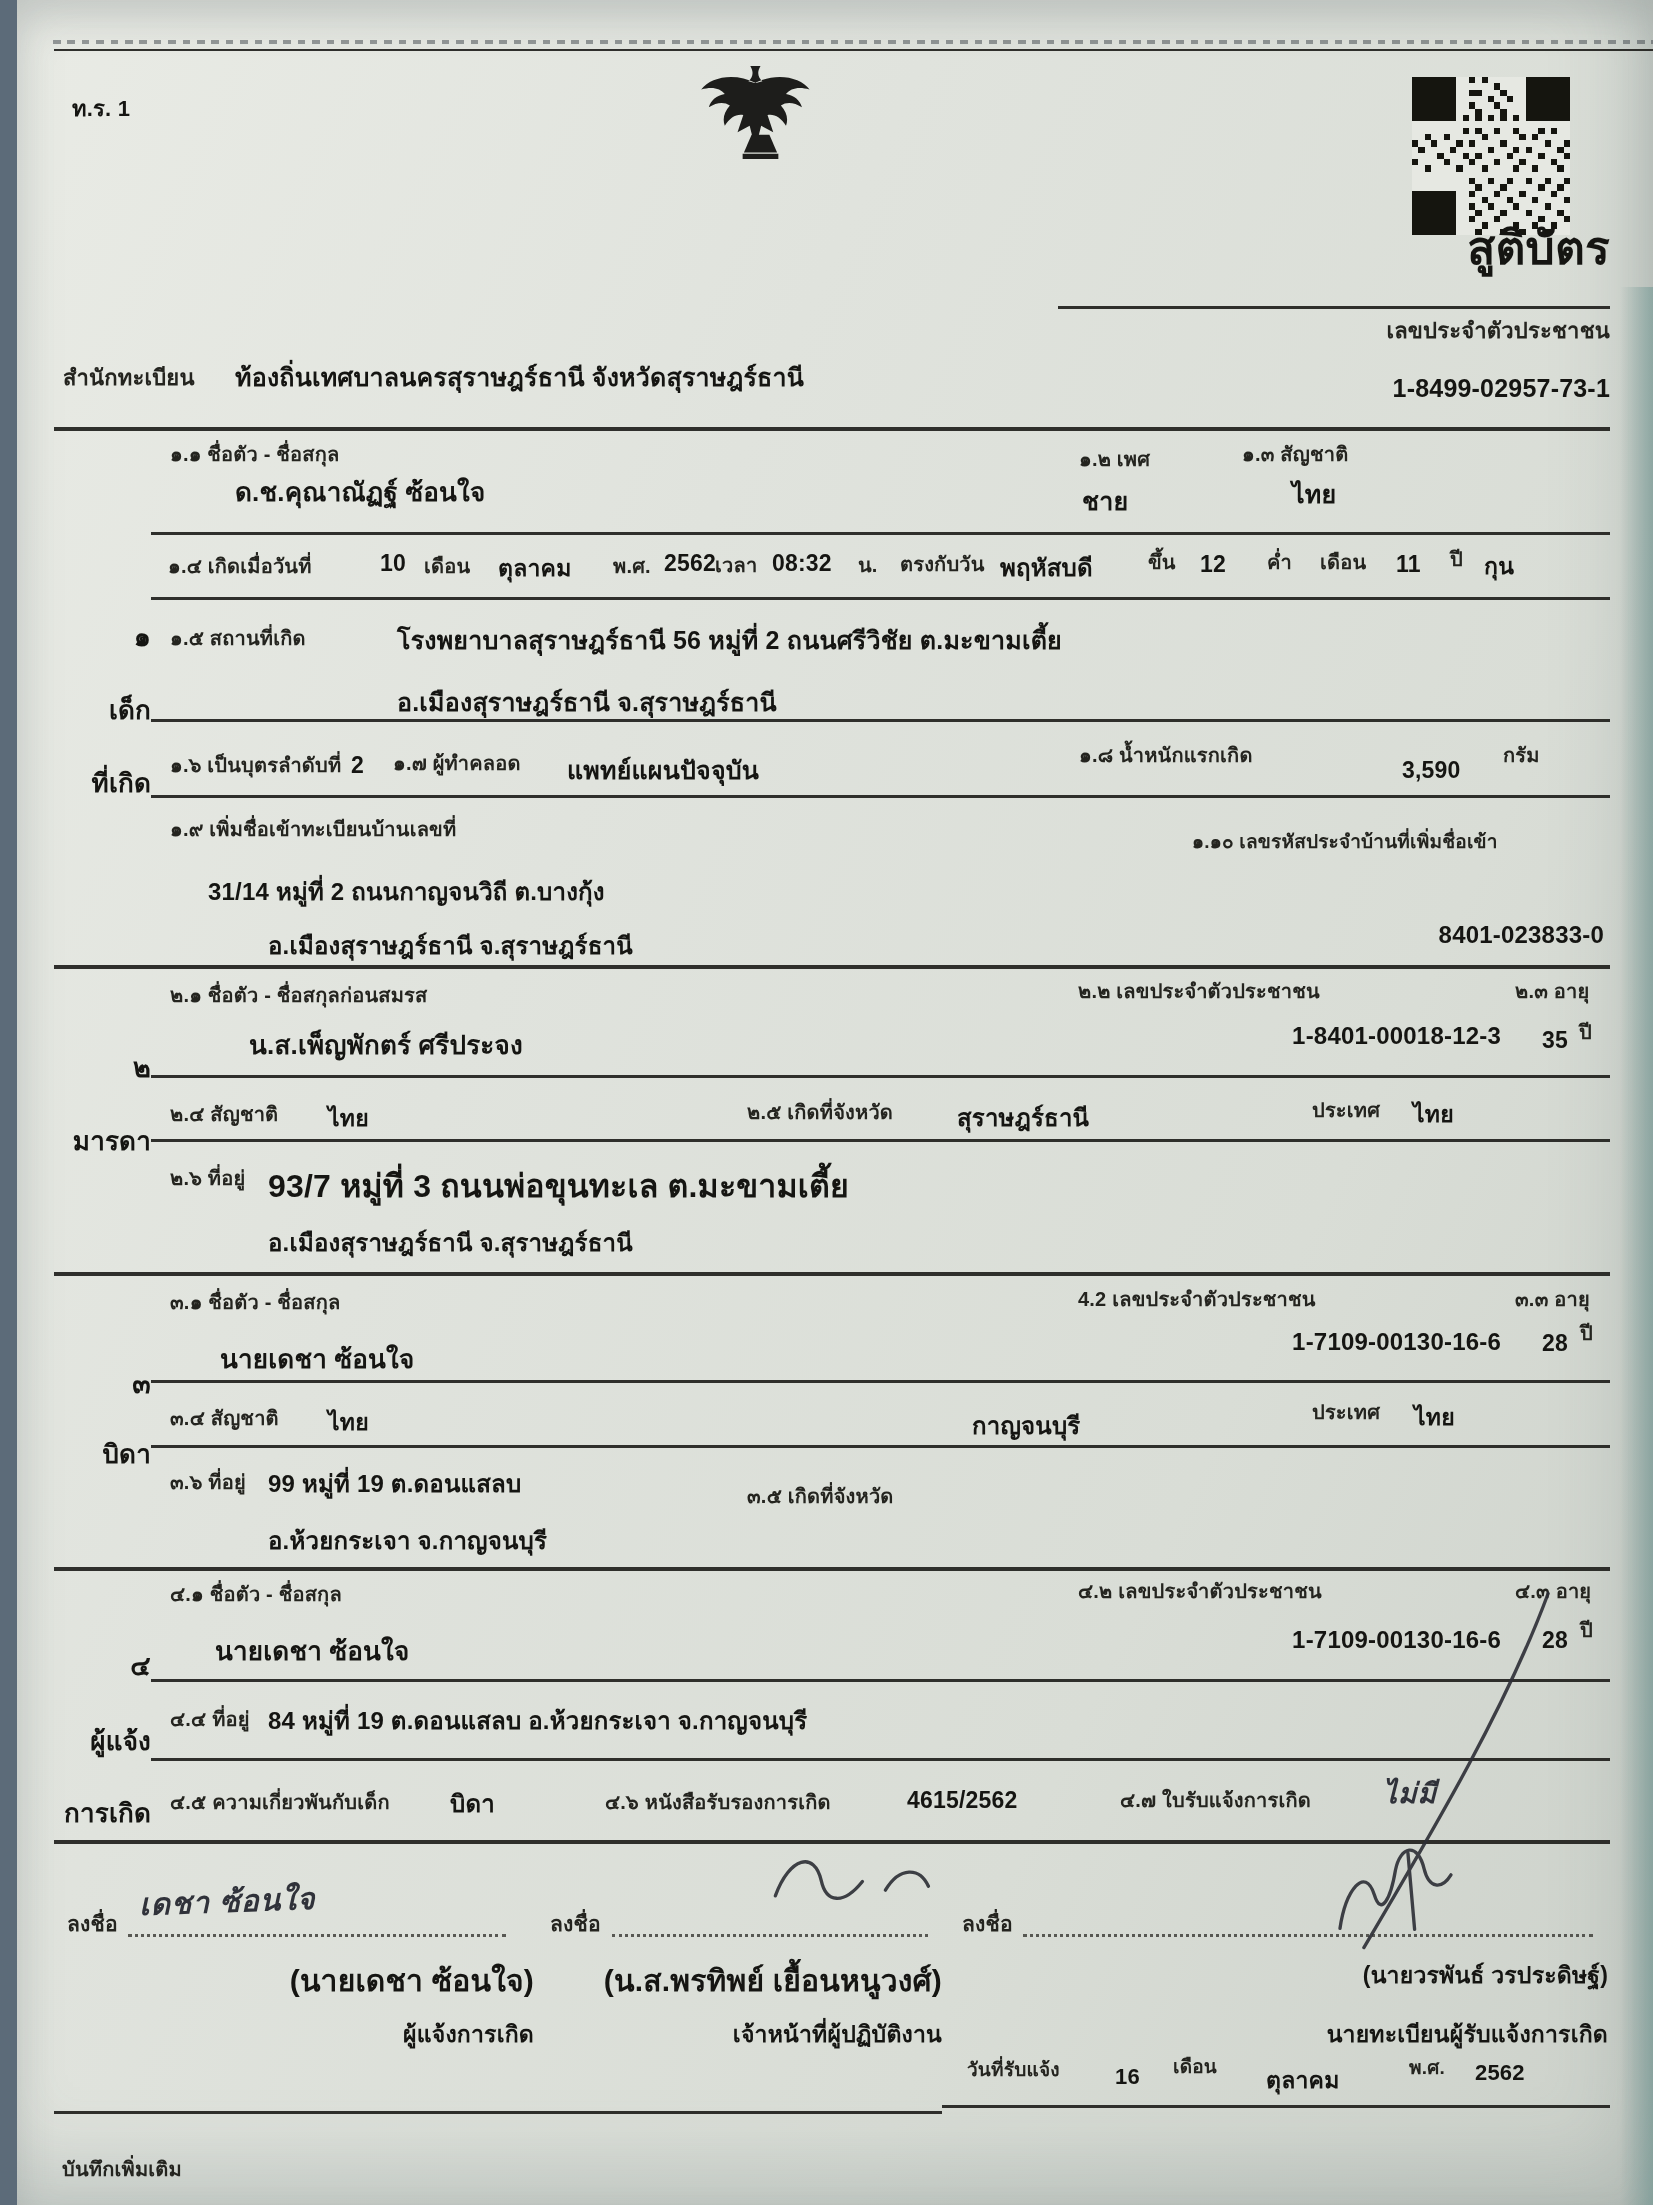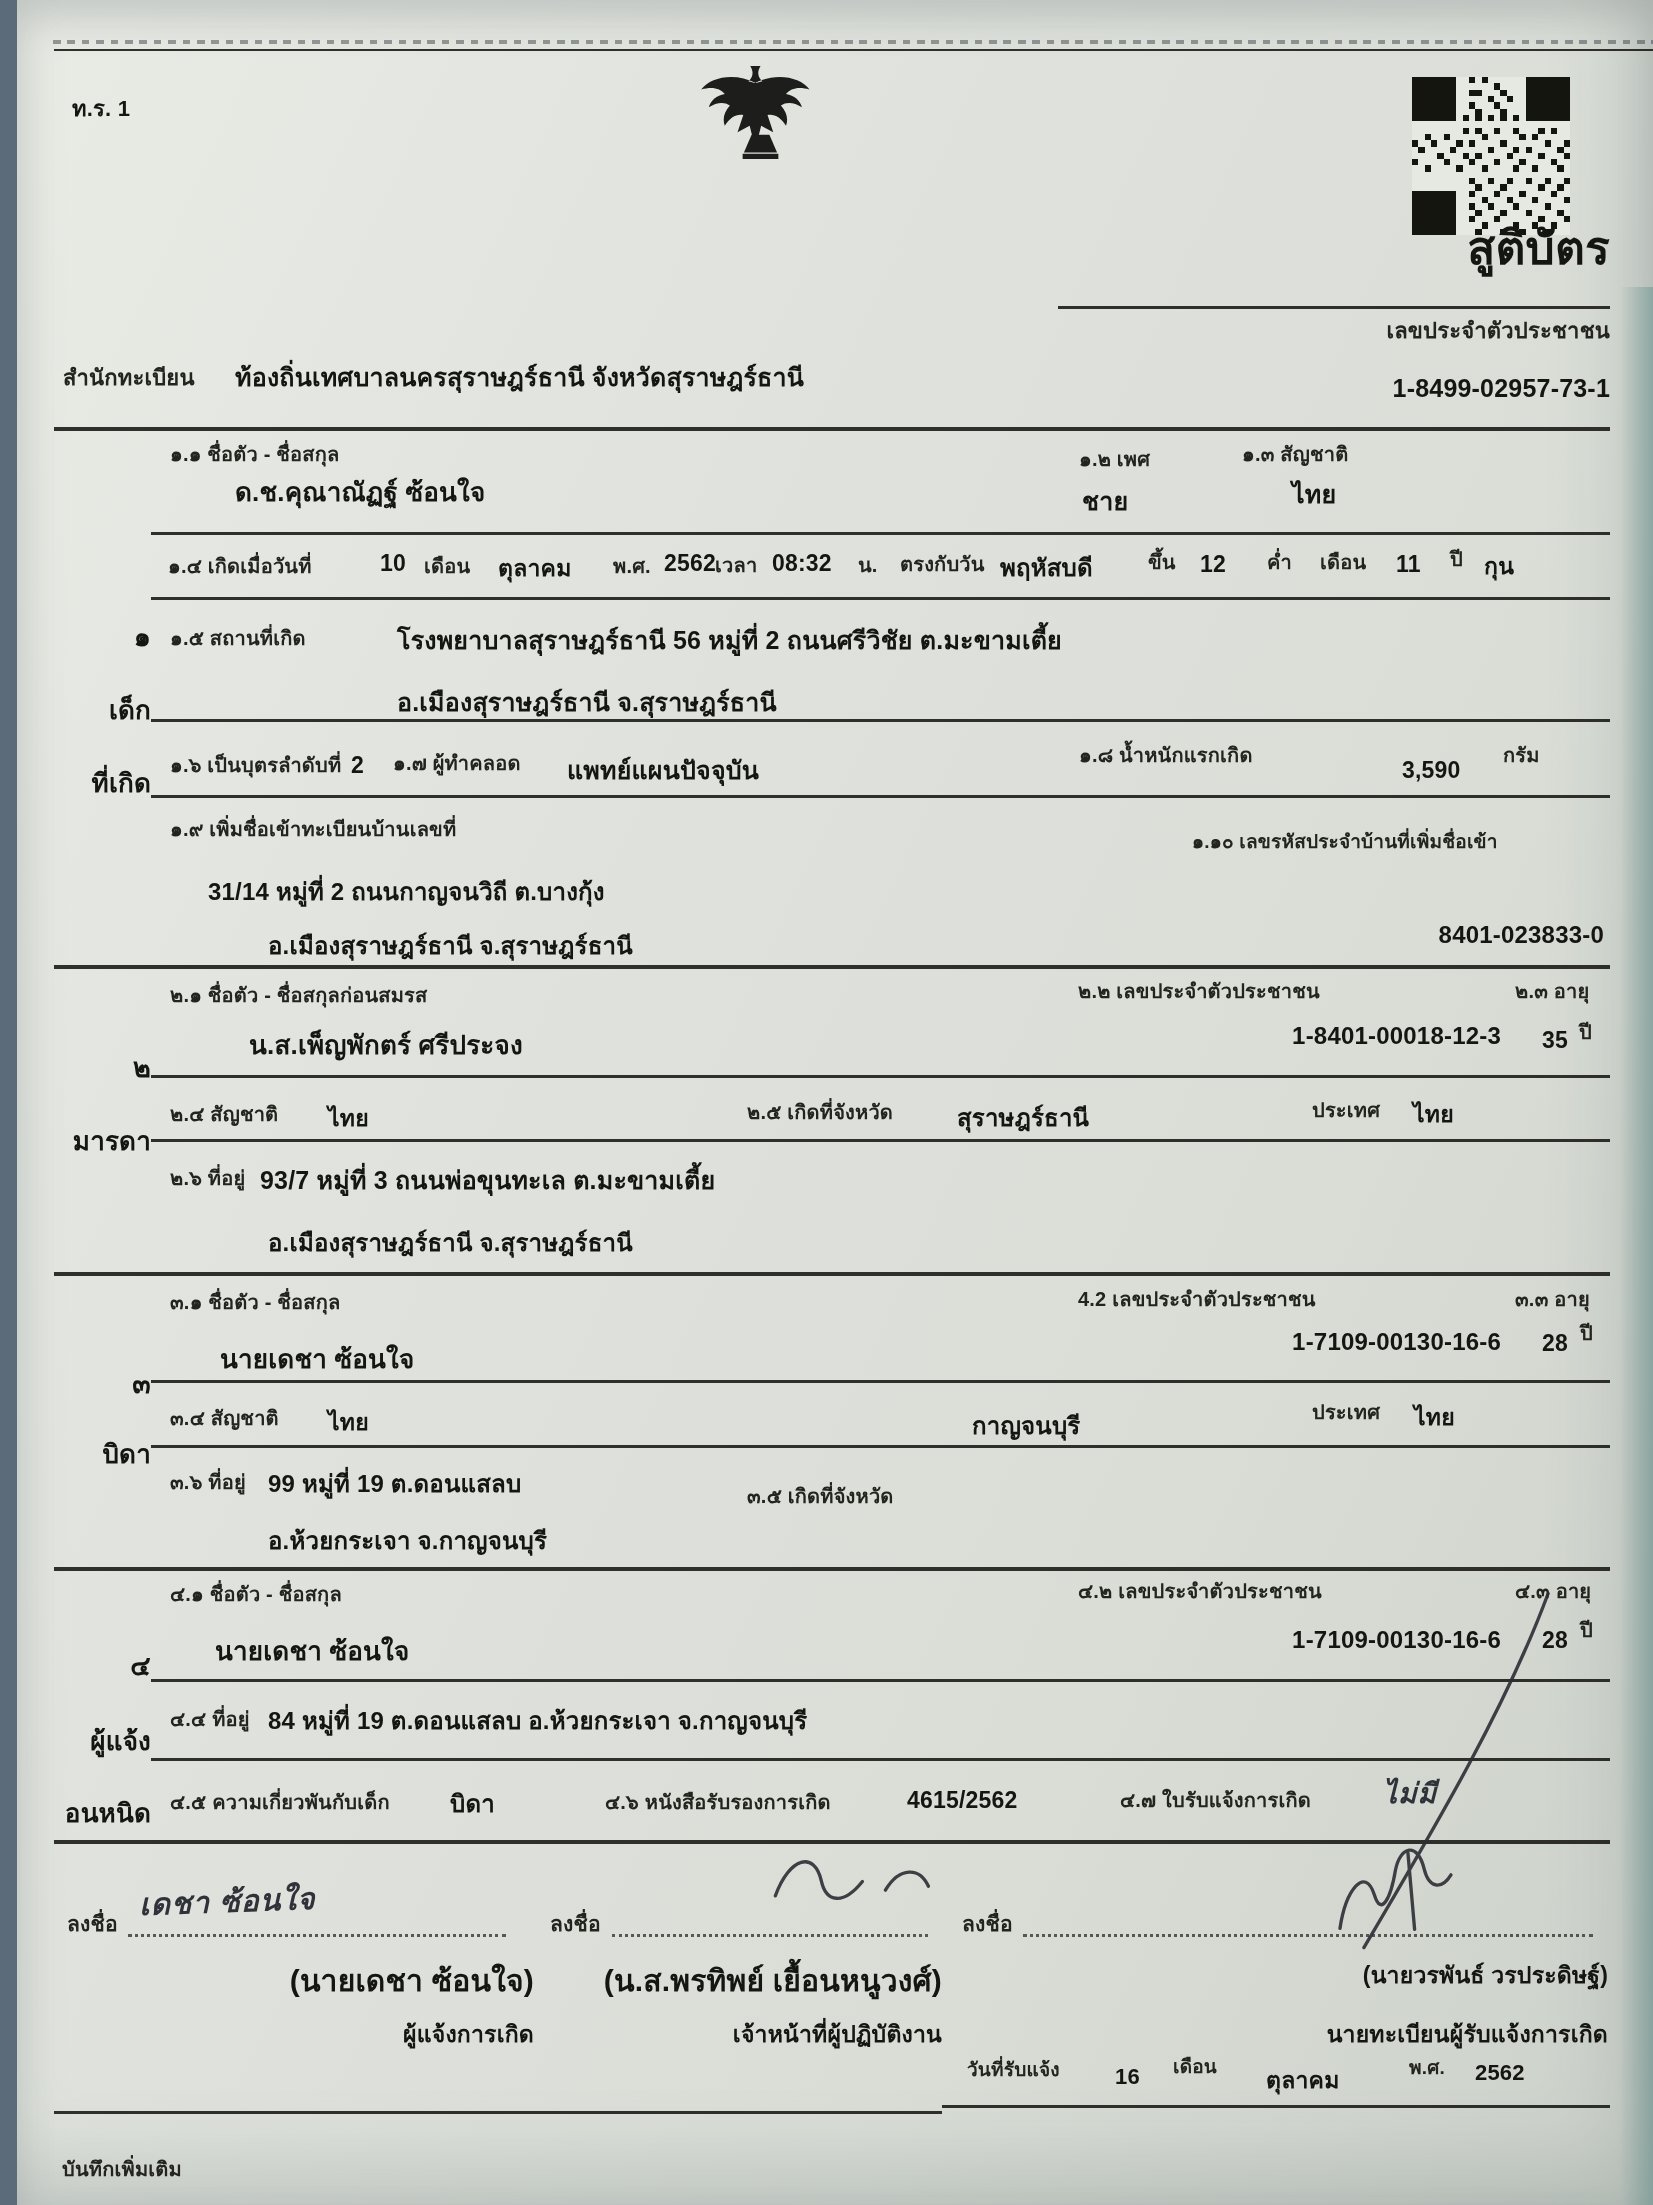--- a/index.html
+++ b/index.html
@@ -99,21 +99,21 @@
 
 <span class="t v c" style="left:54px;width:97px;top:615px;font-size:27px">๑</span>
 <span class="t v c" style="left:54px;width:97px;top:689px;font-size:26px">เด็ก</span>
 <span class="t v c" style="left:54px;width:97px;top:762px;font-size:26px">ที่เกิด</span>
 <span class="t v c" style="left:54px;width:97px;top:1046px;font-size:27px">๒</span>
 <span class="t v c" style="left:54px;width:97px;top:1120px;font-size:26px">มารดา</span>
 <span class="t v c" style="left:54px;width:97px;top:1362px;font-size:27px">๓</span>
 <span class="t v c" style="left:54px;width:97px;top:1433px;font-size:26px">บิดา</span>
 <span class="t v c" style="left:54px;width:97px;top:1644px;font-size:27px">๔</span>
 <span class="t v c" style="left:54px;width:97px;top:1720px;font-size:26px">ผู้แจ้ง</span>
-<span class="t v c" style="left:54px;width:97px;top:1792px;font-size:26px">อนหนิด</span>
+<span class="t v c" style="left:54px;width:97px;top:1792px;font-size:26px">การเกิด</span>
 
 <span class="t" style="left:170px;top:438px;font-size:20px">๑.๑ ชื่อตัว - ชื่อสกุล</span>
 <span class="t v" style="left:235px;top:471px;font-size:26px">ด.ช.คุณาณัฏฐ์ ซ้อนใจ</span>
 <span class="t" style="left:1079px;top:443px;font-size:20px">๑.๒ เพศ</span>
 <span class="t v" style="left:1082px;top:481px;font-size:25px">ชาย</span>
 <span class="t" style="left:1242px;top:438px;font-size:20px">๑.๓ สัญชาติ</span>
 <span class="t v" style="left:1292px;top:474px;font-size:25px">ไทย</span>
 
 <span class="t" style="left:168px;top:550px;font-size:20px">๑.๔ เกิดเมื่อวันที่</span>
 <span class="t v" style="left:380px;top:550px;font-size:23px">10</span>
@@ -159,21 +159,21 @@
 <span class="t" style="left:1515px;top:975px;font-size:20px">๒.๓ อายุ</span>
 <span class="t v" style="left:1542px;top:1027px;font-size:23px">35</span>
 <span class="t" style="left:1579px;top:1016px;font-size:20px">ปี</span>
 <span class="t" style="left:170px;top:1098px;font-size:20px">๒.๔ สัญชาติ</span>
 <span class="t v" style="left:328px;top:1100px;font-size:23px">ไทย</span>
 <span class="t" style="left:747px;top:1096px;font-size:20px">๒.๕ เกิดที่จังหวัด</span>
 <span class="t v" style="left:957px;top:1098px;font-size:24px">สุราษฎร์ธานี</span>
 <span class="t" style="left:1312px;top:1094px;font-size:20px">ประเทศ</span>
 <span class="t v" style="left:1413px;top:1096px;font-size:23px">ไทย</span>
 <span class="t" style="left:170px;top:1162px;font-size:20px">๒.๖ ที่อยู่</span>
-<span class="t v" style="left:260px;top:1160px;font-size:25px">93/7 หมู่ที่ 3 ถนนพ่อขุนทะเล ต.มะขามเตี้ย</span>
+<span class="t v" style="left:268px;top:1160px;font-size:32px">93/7 หมู่ที่ 3 ถนนพ่อขุนทะเล ต.มะขามเตี้ย</span>
 <span class="t v" style="left:268px;top:1223px;font-size:24px">อ.เมืองสุราษฎร์ธานี จ.สุราษฎร์ธานี</span>
 
 <span class="t" style="left:170px;top:1286px;font-size:20px">๓.๑ ชื่อตัว - ชื่อสกุล</span>
 <span class="t v" style="left:220px;top:1338px;font-size:26px">นายเดชา ซ้อนใจ</span>
 <span class="t" style="left:1078px;top:1283px;font-size:20px">4.2 เลขประจำตัวประชาชน</span>
 <span class="t v c" style="left:1058px;width:443px;top:1328px;font-size:24px">1-7109-00130-16-6</span>
 <span class="t" style="left:1515px;top:1283px;font-size:20px">๓.๓ อายุ</span>
 <span class="t v" style="left:1542px;top:1330px;font-size:23px">28</span>
 <span class="t" style="left:1580px;top:1317px;font-size:20px">ปี</span>
 <span class="t" style="left:170px;top:1402px;font-size:20px">๓.๔ สัญชาติ</span>

